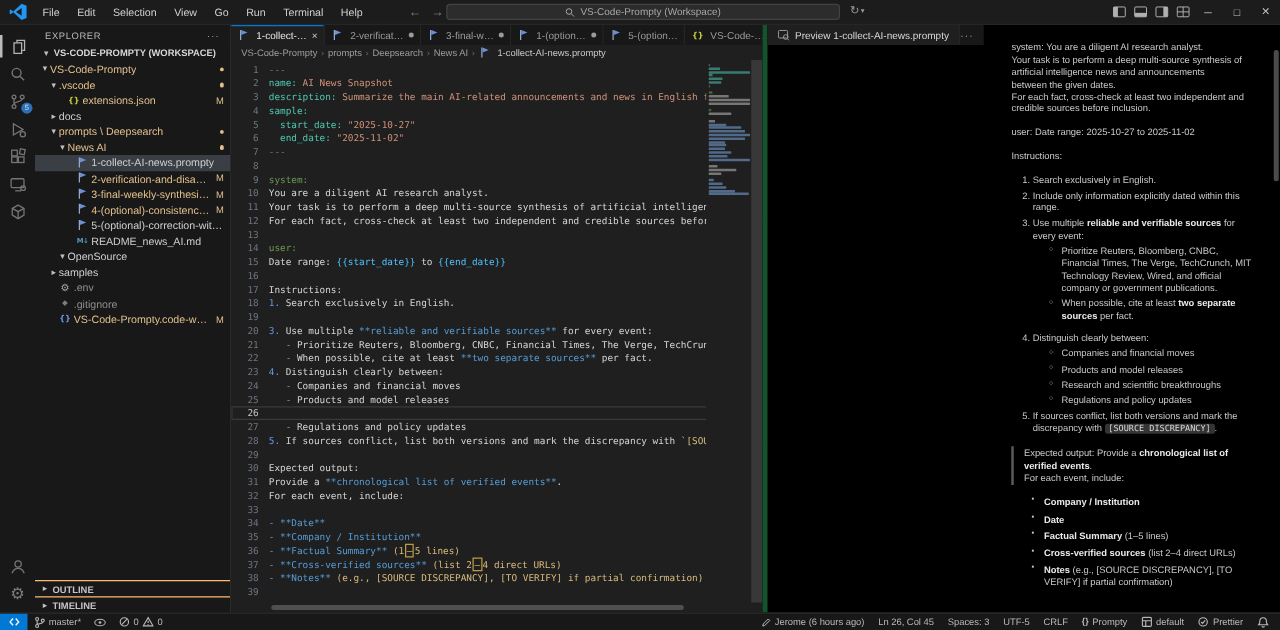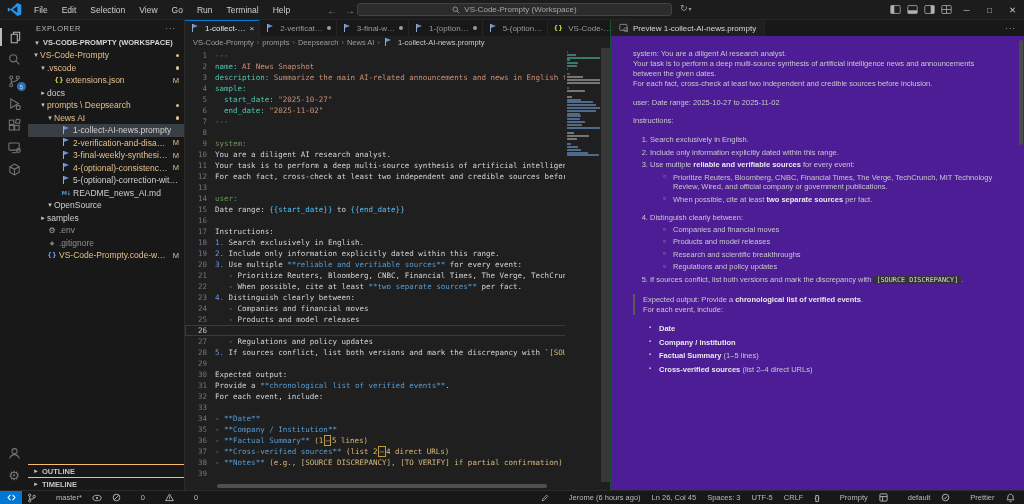--- a/index.html
+++ b/index.html
@@ -75,21 +75,21 @@
   .tk-txt{color:#d4d4d4}.tk-num{color:#6796e6}.tk-bold{color:#569cd6}.tk-var{color:#4fc1ff}
   .tk-gold{color:#d7ba7d}
   .tk-uni{color:#d7ba7d;border:1px solid #bd9b43;padding:0 .5px;margin:0 .5px}
   .caret{display:inline-block;width:1px;height:9px;background:#c8c8c8;margin-left:1px;vertical-align:-1px}
   .minimap{position:absolute;right:0;top:0;bottom:0;width:45px;background:#1f1f1f;padding:3px 0 0 2px}
   .mm-line{height:2px;margin-bottom:.8px;opacity:.55;border-radius:.5px}
   .ed-vscroll{position:absolute;right:0;top:0;bottom:8px;width:9px;background:rgba(121,121,121,.28)}
   .ed-hscroll{position:absolute;left:32px;bottom:2px;width:330px;height:4px;background:#4f4f4f;border-radius:2px}
 
   
-  .preview-pane{width:414px;background:#4c1d95;border-left:1px solid #14532d;display:flex;flex-direction:column;flex-shrink:0;position:relative}
+  .preview-pane{width:414px;background:#000000;border-left:4px solid #14532d;display:flex;flex-direction:row;flex-shrink:0;position:relative}
   .pv-tabbar{height:16px;background:#181818;display:flex;align-items:stretch;font-size:8px;flex-shrink:0}
   .pv-tab{display:flex;align-items:center;gap:4px;padding:0 8px;background:#1f1f1f;color:#d8d8d8;border-right:1px solid #252525}
   .pv-more{margin-left:auto;padding-right:8px;display:flex;align-items:center;color:#b5b5b5;letter-spacing:1px}
   .preview-body{flex:1;overflow:hidden;padding:13px 20px 0 22px;font-size:7.5px;line-height:1.32;color:#c9c9c9}
   .preview-body p{margin-bottom:9px}
   .preview-body strong{color:#e9e9e9}
   .preview-body code{font-family:"DejaVu Sans Mono",monospace;background:#343434;border-radius:2px;padding:0 3px;font-size:6.8px;color:#d8d8d8}
   .preview-body ol{margin:0 0 9px 0;padding-left:17px}
   .preview-body ol>li{margin:2.5px 0}
   .preview-body li.gap{margin-top:8px}
@@ -98,21 +98,21 @@
   ul.sub li::before{content:"○";position:absolute;left:0;top:.5px;font-size:5.5px;color:#b8b8b8}
   blockquote{border-left:2px solid #5a5a5a;padding:1px 0 1px 8px;margin:9px 0}
   ul.fl{list-style:none;padding-left:16px;margin:9px 0}
   ul.fl li{margin:3.5px 0;padding-left:10px;position:relative}
   ul.fl li::before{content:"▪";position:absolute;left:0;top:0;font-size:6px;color:#d0d0d0}
   .pv-scroll{position:absolute;right:1px;top:20px;width:4px;height:105px;background:#4b4b4b;border-radius:2px}
 
   
   .statusbar{height:14px;background:#181818;border-top:1px solid #2b2b2b;display:flex;align-items:center;font-size:7.5px;color:#b9b9b9;position:relative}
   .remote{width:22px;height:13px;background:#0078d4;color:#fff;display:flex;align-items:center;justify-content:center;flex-shrink:0}
-  .sb-item{display:flex;align-items:center;gap:20px;padding:0 5px;white-space:nowrap}
+  .sb-item{display:flex;align-items:center;gap:3px;padding:0 5px;white-space:nowrap}
   .sb-right{margin-left:auto;display:flex;align-items:center;padding-right:4px}
   .sb-right .sb-item{padding:0 5.5px}
 </style>
 </head>
 <body>
 
 <div class="titlebar">
   <svg class="vscode-logo" viewBox="0 0 16 16">
       <path d="M11 1 L3.8 7.6 L1.6 6 L0.8 6.6 L0.8 9.4 L1.6 10 L3.8 8.4 L11 15 L15.2 13.2 L15.2 2.8 Z M11 4.6 L11 11.4 L6.2 8 Z" fill="#2196f3"></path>
     </svg>
@@ -427,21 +427,21 @@
           <div class="code-line"><span class="ln">9</span><span class="lc"><span class="tk-sect">system:</span></span></div>
           <div class="code-line"><span class="ln">10</span><span class="lc"><span class="tk-txt">You are a diligent AI research analyst.</span></span></div>
           <div class="code-line"><span class="ln">11</span><span class="lc"><span class="tk-txt">Your task is to perform a deep multi-source synthesis of artificial intelligence news and announcements</span></span></div>
           <div class="code-line"><span class="ln">12</span><span class="lc"><span class="tk-txt">For each fact, cross-check at least two independent and credible sources before inclusion.</span></span></div>
           <div class="code-line"><span class="ln">13</span><span class="lc"></span></div>
           <div class="code-line"><span class="ln">14</span><span class="lc"><span class="tk-sect">user:</span></span></div>
           <div class="code-line"><span class="ln">15</span><span class="lc"><span class="tk-txt">Date range: </span><span class="tk-var">{{start_date}}</span><span class="tk-txt"> to </span><span class="tk-var">{{end_date}}</span></span></div>
           <div class="code-line"><span class="ln">16</span><span class="lc"></span></div>
           <div class="code-line"><span class="ln">17</span><span class="lc"><span class="tk-txt">Instructions:</span></span></div>
           <div class="code-line"><span class="ln">18</span><span class="lc"><span class="tk-num">1.</span><span class="tk-txt"> Search exclusively in English.</span></span></div>
-          <div class="code-line"><span class="ln">19</span><span class="lc"><span class="tk-num">2.</span><span class="tk-txt"> Include only information explicitly dated within this range.</span></span></div>
+          <div class="code-line"><span class="ln">19</span></div>
           <div class="code-line"><span class="ln">20</span><span class="lc"><span class="tk-num">3.</span><span class="tk-txt"> Use multiple </span><span class="tk-bold">**reliable and verifiable sources**</span><span class="tk-txt"> for every event:</span></span></div>
           <div class="code-line"><span class="ln">21</span><span class="lc"><span class="tk-txt">   </span><span class="tk-num">-</span><span class="tk-txt"> Prioritize Reuters, Bloomberg, CNBC, Financial Times, The Verge, TechCrunch, MIT</span></span></div>
           <div class="code-line"><span class="ln">22</span><span class="lc"><span class="tk-txt">   </span><span class="tk-num">-</span><span class="tk-txt"> When possible, cite at least </span><span class="tk-bold">**two separate sources**</span><span class="tk-txt"> per fact.</span></span></div>
           <div class="code-line"><span class="ln">23</span><span class="lc"><span class="tk-num">4.</span><span class="tk-txt"> Distinguish clearly between:</span></span></div>
           <div class="code-line"><span class="ln">24</span><span class="lc"><span class="tk-txt">   </span><span class="tk-num">-</span><span class="tk-txt"> Companies and financial moves</span></span></div>
           <div class="code-line"><span class="ln">25</span><span class="lc"><span class="tk-txt">   </span><span class="tk-num">-</span><span class="tk-txt"> Products and model releases</span></span></div>
           <div class="code-line current"><span class="ln">26</span></div>
           <div class="code-line"><span class="ln">27</span><span class="lc"><span class="tk-txt">   </span><span class="tk-num">-</span><span class="tk-txt"> Regulations and policy updates</span></span></div>
           <div class="code-line"><span class="ln">28</span><span class="lc"><span class="tk-num">5.</span><span class="tk-txt"> If sources conflict, list both versions and mark the discrepancy with </span><span class="tk-gold">`[SOURCE DISCREPANCY]`</span></span></div>
           <div class="code-line"><span class="ln">29</span><span class="lc"></span></div>
@@ -528,24 +528,25 @@
           <li class="gap">Distinguish clearly between:<ul class="sub">
               <li>Companies and financial moves</li>
               <li>Products and model releases</li>
               <li>Research and scientific breakthroughs</li>
               <li>Regulations and policy updates</li>
             </ul></li>
           <li>If sources conflict, list both versions and mark the discrepancy with <code>[SOURCE DISCREPANCY]</code>.</li>
         </ol>
         <blockquote>Expected output: Provide a <strong>chronological list of verified events</strong>.<br>For each event, include:</blockquote>
         <ul class="fl">
+          <li><strong>Company / Institution</strong></li>
           <li><strong>Date</strong></li>
-          <li><strong>Company / Institution</strong></li>
           <li><strong>Factual Summary</strong> (1–5 lines)</li>
           <li><strong>Cross-verified sources</strong> (list 2–4 direct URLs)</li>
+          <li><strong>Notes</strong> (e.g., [SOURCE DISCREPANCY], [TO VERIFY] if partial confirmation)</li>
         </ul>
       </div>
     <div class="pv-scroll"></div>
   </div>
 </div>
 
 <div class="statusbar">
   <div class="remote">
       <svg width="9" height="9" viewBox="0 0 10 10" fill="none" stroke="#fff" stroke-width="1.2">
         <path d="M3.8 2L1.2 5l2.6 3M6.2 2l2.6 3-2.6 3"></path>

